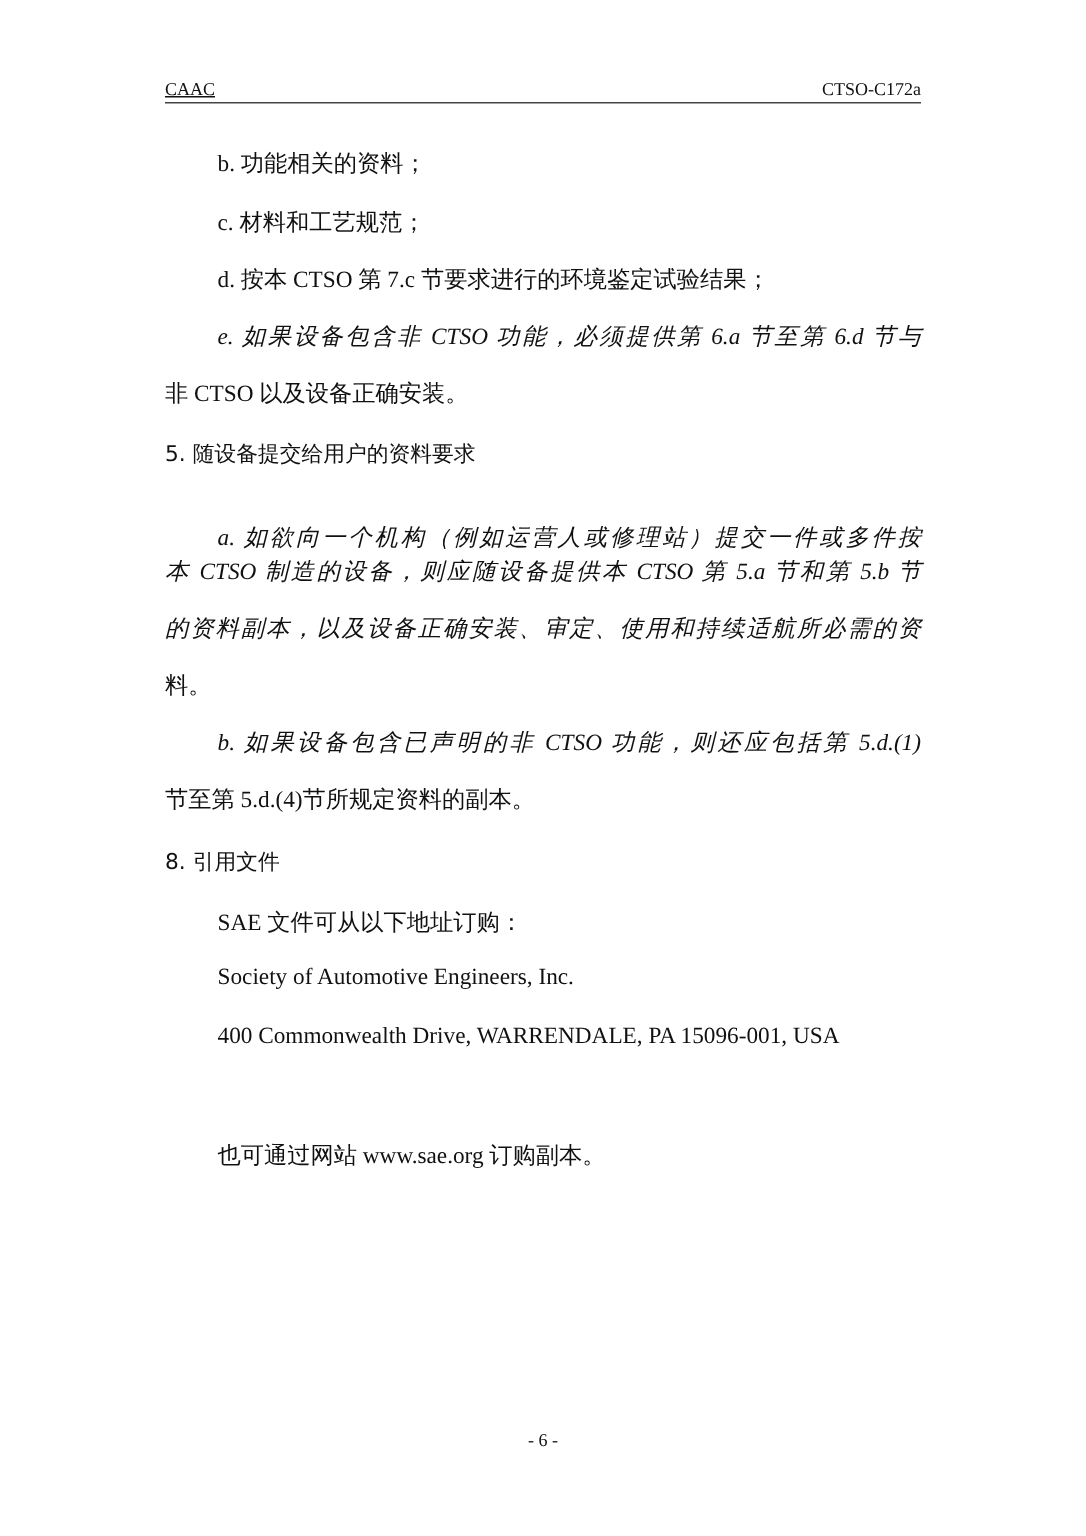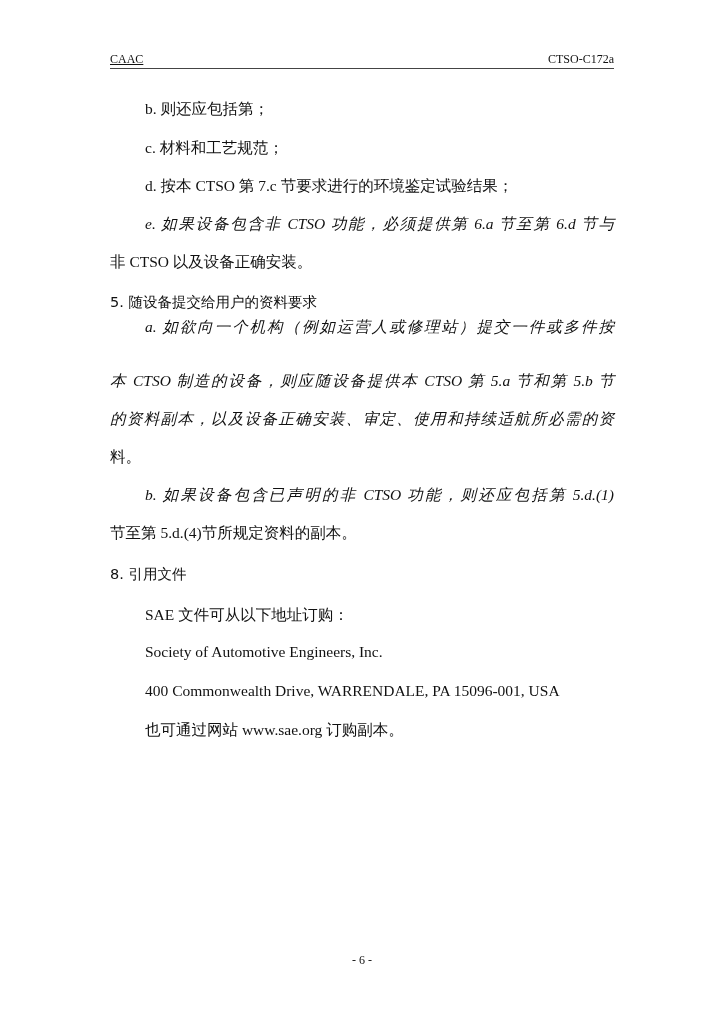--- a/index.html
+++ b/index.html
@@ -16,33 +16,33 @@
   .footer { position: absolute; left: 0; width: 724px; top: 953px; text-align: center; font-size: 12px; }
 </style>
 </head>
 <body>
 
 <div class="header">
   <span class="left">CAAC</span>
   <span class="right">CTSO-C172a</span>
 </div>
 
-<div class="line indent" style="top:99px">b. 则还应包括第；</div>
+<div class="line indent" style="top:99px">b. 功能相关的资料；</div>
 <div class="line indent" style="top:138px">c. 材料和工艺规范；</div>
 <div class="line indent" style="top:176px">d. 按本 CTSO 第 7.c 节要求进行的环境鉴定试验结果；</div>
 <div class="line indent justify" style="top:214px">e. 如果设备包含非 CTSO 功能，必须提供第 6.a 节至第 6.d 节与</div>
 <div class="line" style="top:252px">非 CTSO 以及设备正确安装。</div>
 
 <div class="line heading" style="top:293px">5. 随设备提交给用户的资料要求</div>
-<div class="line indent justify" style="top:317px">a. 如欲向一个机构（例如运营人或修理站）提交一件或多件按</div>
+<div class="line indent justify" style="top:348px">a. 如欲向一个机构（例如运营人或修理站）提交一件或多件按</div>
 <div class="line justify" style="top:371px">本 CTSO 制造的设备，则应随设备提供本 CTSO 第 5.a 节和第 5.b 节</div>
 <div class="line justify" style="top:409px">的资料副本，以及设备正确安装、审定、使用和持续适航所必需的资</div>
 <div class="line" style="top:447px">料。</div>
 <div class="line indent justify" style="top:485px">b. 如果设备包含已声明的非 CTSO 功能，则还应包括第 5.d.(1)</div>
 <div class="line" style="top:523px">节至第 5.d.(4)节所规定资料的副本。</div>
 
 <div class="line heading" style="top:565px">8. 引用文件</div>
 <div class="line indent" style="top:605px">SAE 文件可从以下地址订购：</div>
 <div class="line indent" style="top:643px">Society of Automotive Engineers, Inc.</div>
 <div class="line indent" style="top:682px">400 Commonwealth Drive, WARRENDALE, PA 15096-001, USA</div>
-<div class="line indent" style="top:720px">也可通过网站 www.sae.org 订购副本。</div>
+<div class="line indent" style="top:760px">也可通过网站 www.sae.org 订购副本。</div>
 
 <div class="footer">- 6 -</div>
 
 </body></html>

